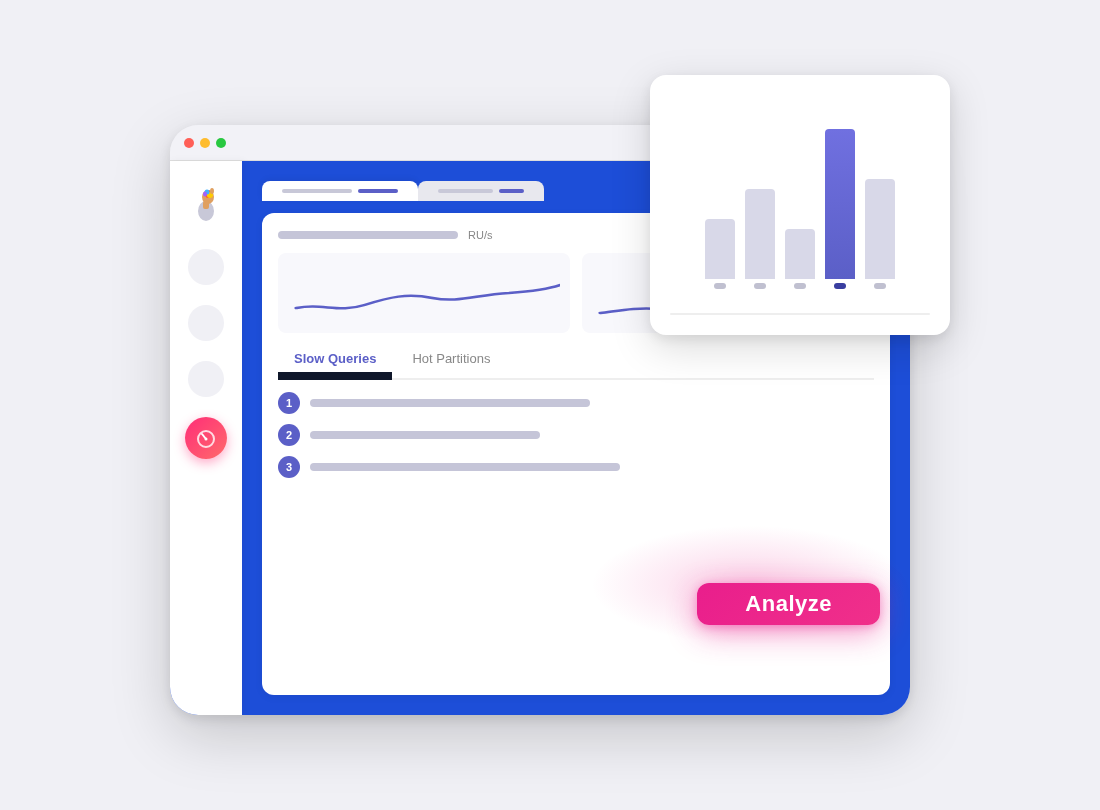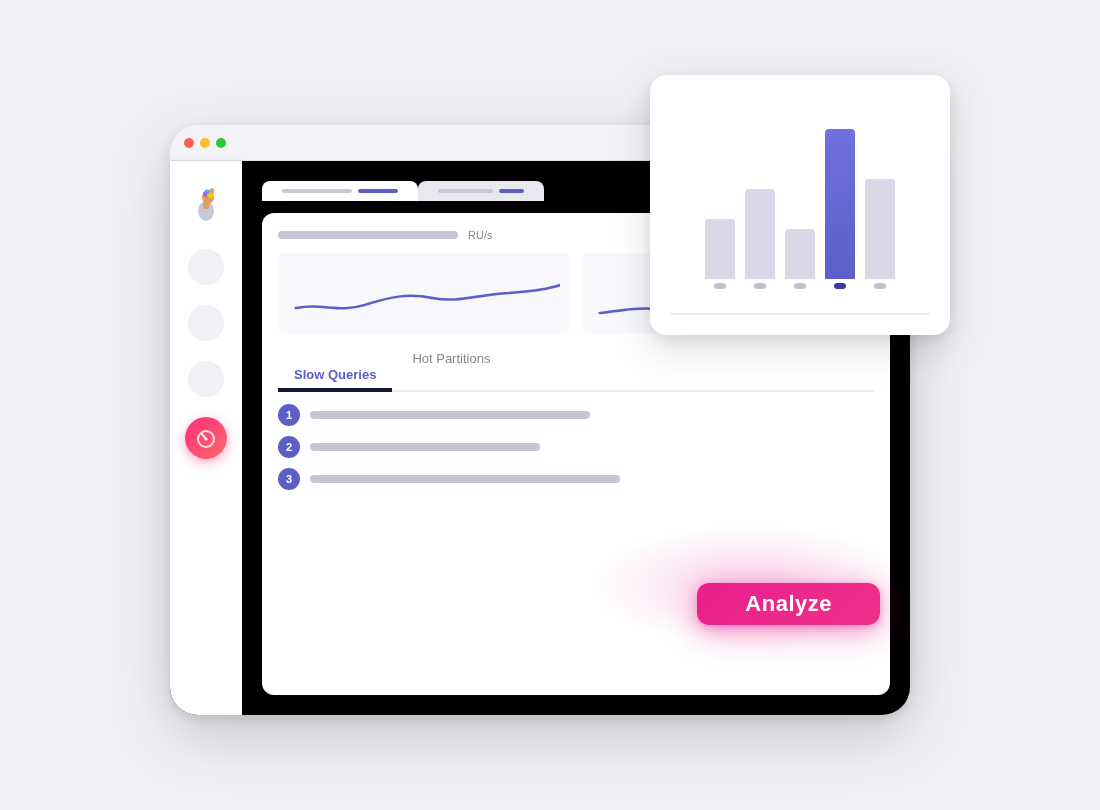--- a/index.html
+++ b/index.html
@@ -47,21 +47,21 @@
     .dot {
       width: 10px;
       height: 10px;
       border-radius: 50%;
       background: #ccc;
     }
 
     .browser-content {
       display: flex;
       height: calc(100% - 36px);
-      background: #000000;
+      background: #1d4ed8;
     }
 
     
     .sidebar {
       width: 72px;
       background: #fff;
       display: flex;
       flex-direction: column;
       align-items: center;
       padding: 20px 0;
@@ -201,22 +201,21 @@
       font-size: 13px;
       cursor: pointer;
       color: #888;
       border-bottom: 2px solid transparent;
       margin-bottom: -2px;
     }
 
     .section-tab.active {
       color: #5b5fc7;
       font-weight: 600;
-      border-bottom: 4px solid #0f172a;
-      margin-top: 16px;
+      border-bottom: 8px solid #0f172a;
     }
 
     
     .list-items {
       display: flex;
       flex-direction: column;
       gap: 10px;
     }
 
     .list-item {

